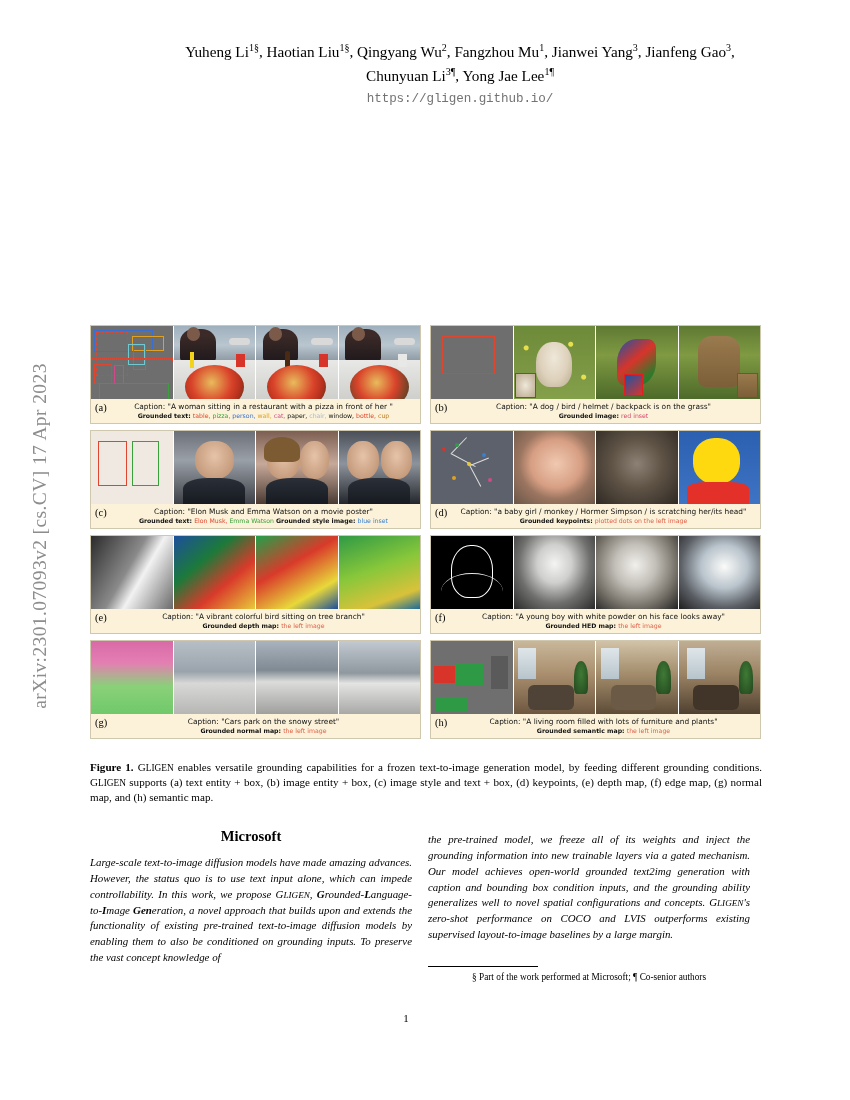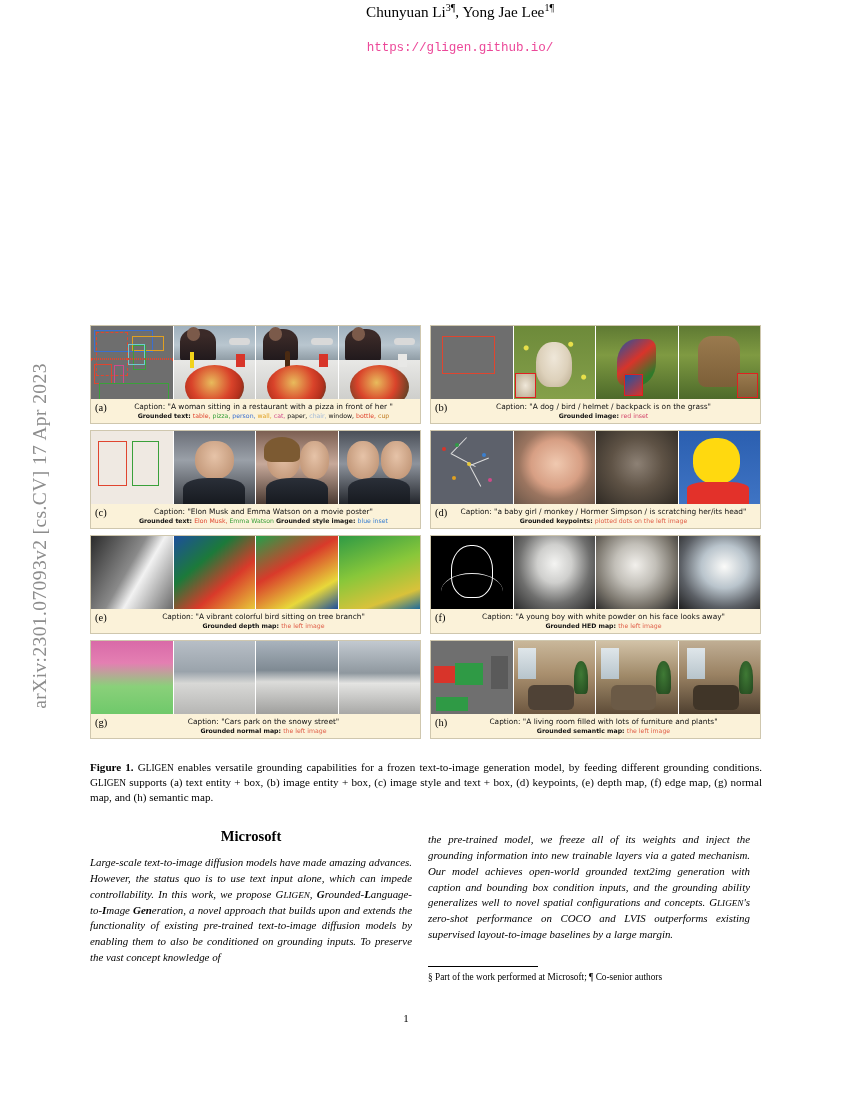--- a/index.html
+++ b/index.html
@@ -71,26 +71,26 @@
     margin: 0;
     padding: 12px 20px 0 20px;
     text-align: center;
     font-size: 11.4px;
     font-weight: bold;
     line-height: 1.4;
   }
   .affil sup { font-size: 0.72em; vertical-align: super; font-weight: bold;}
 
   .url {
-    margin: 12px;
+    margin: 0;
     padding: 5px 0 0 0;
     text-align: center;
     font-family: "Liberation Mono", monospace;
     font-size: 12.6px;
-    color: #ec4899;
+    color: #737373;
     letter-spacing: -0.1px;
   }
 
   
   .figure {
     position: absolute;
     left: 20px;
     top: 325px;
     width: 672px;
   }
@@ -199,21 +199,21 @@
     width: 110px;
     height: 0;
     border-top: 0.8px solid #000;
   }
   .footnote {
     position: absolute;
     left: 358px;
     top: 971px;
     width: 322px;
     font-size: 9.3px;
-    text-align: left;
+    text-align: center;
     line-height: 1.3;
   }
   .pagenum {
     position: absolute;
     left: 0;
     top: 1012px;
     width: 672px;
     text-align: center;
     font-size: 11px;
   }
@@ -335,20 +335,21 @@
 </head>
 <body>
 
 <div class="arxiv-stamp">
   <span>arXiv:2301.07093v2  [cs.CV]  17 Apr 2023</span>
 </div>
 
 <div class="page">
 
 
+  <p class="authors">Yuheng Li<sup>1§</sup>,  Haotian Liu<sup>1§</sup>,  Qingyang Wu<sup>2</sup>,  Fangzhou Mu<sup>1</sup>,  Jianwei Yang<sup>3</sup>,  Jianfeng Gao<sup>3</sup>,</p>
   <p class="authors" style="padding-top:0">Chunyuan Li<sup>3¶</sup>,  Yong Jae Lee<sup>1¶</sup></p>
 
 
   <p class="url">https://gligen.github.io/</p>
 
   <div class="figure">
 
     <div class="fig-row">
 
       <div class="panel">

